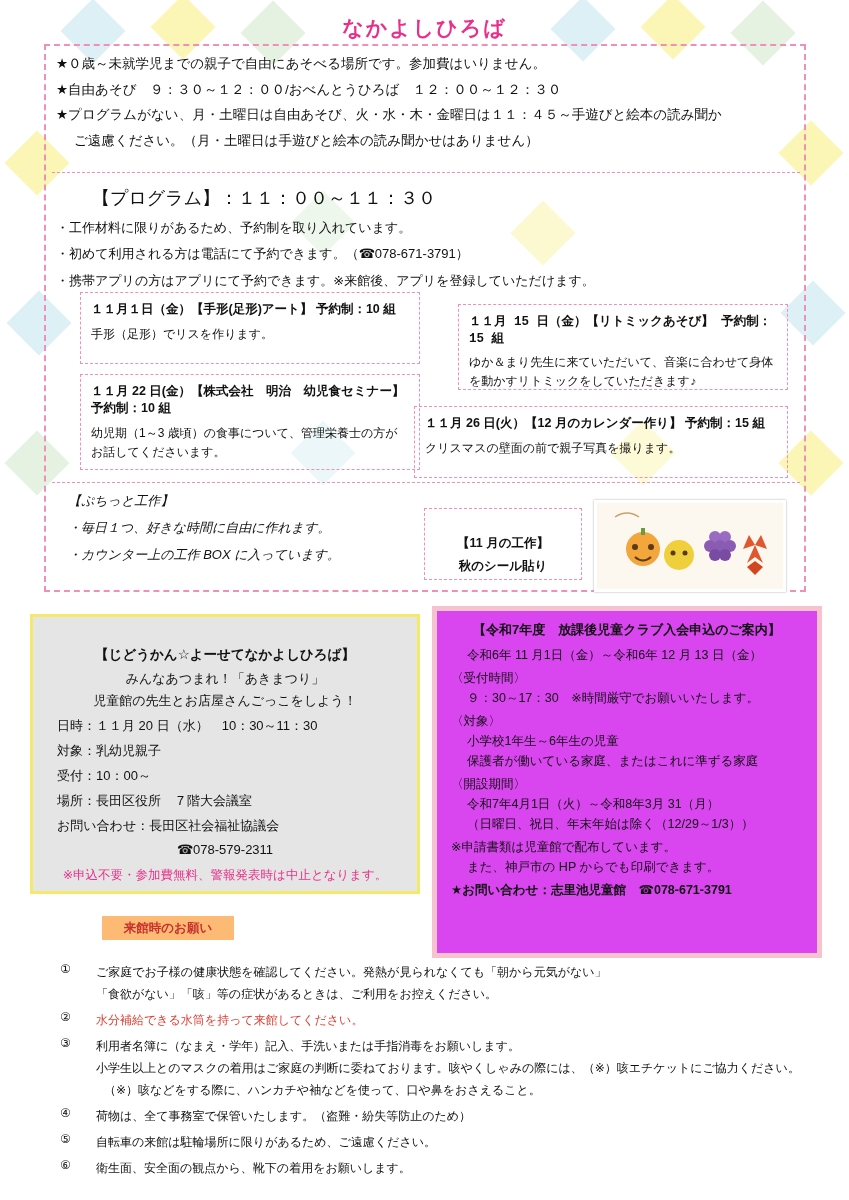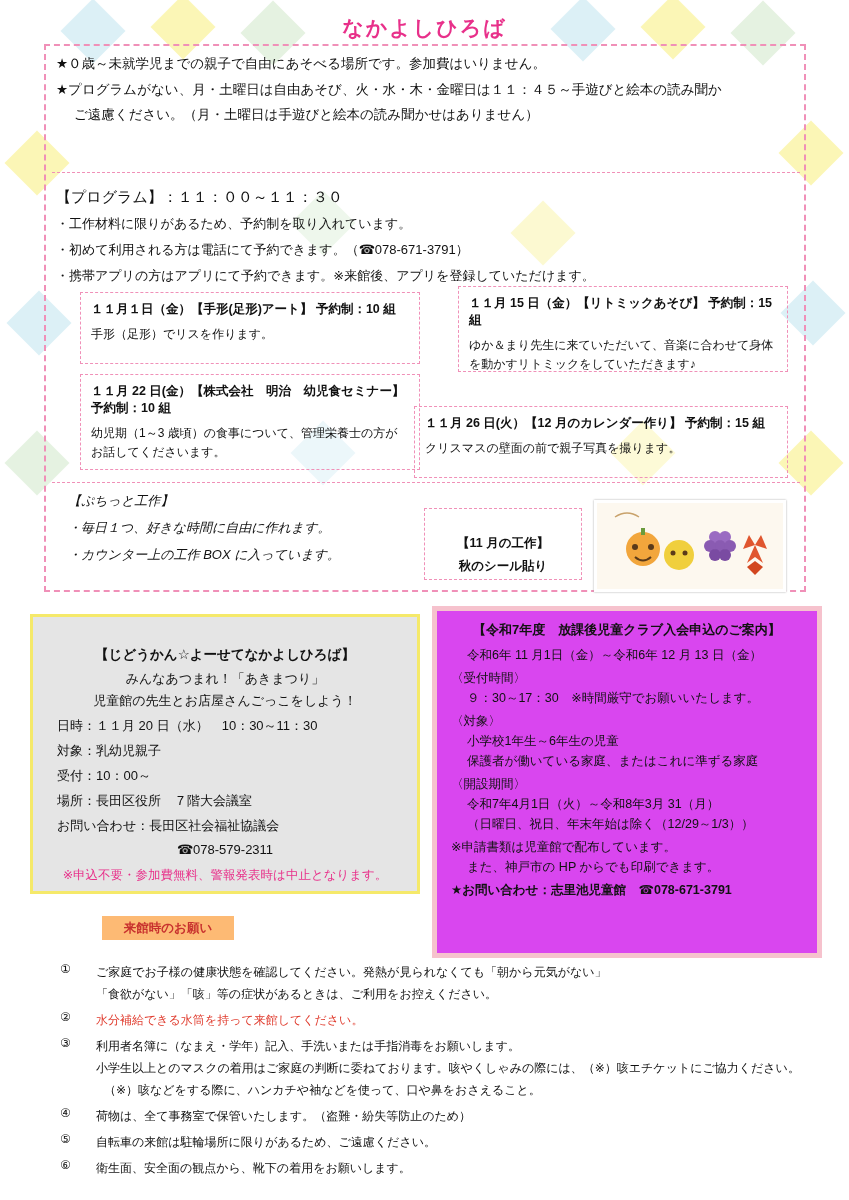--- a/index.html
+++ b/index.html
@@ -34,31 +34,31 @@
   }
   .topsec{position:absolute;left:56px;top:54px;width:740px;}
   .topsec p{margin:0 0 6px 0;line-height:1.45;font-size:13.5px;}
 
   .divider{
     position:absolute;left:52px;width:748px;border-top:1px dashed #f090b8;height:0;
   }
 
   .prog{position:absolute;left:56px;top:186px;width:740px;}
   .prog p{margin:0 0 8px 0;font-size:13px;line-height:1.4;}
-  .prog .hd{font-size:15px;}
+  .prog .hd{font-size:18px;margin-left:36px;}
 
   
   .ebox{
     position:absolute;border:1.5px dashed #f090b8;box-sizing:border-box;padding:8px 10px;
   }
   .ebox .eh{font-weight:bold;font-size:12.5px;color:#111;margin-bottom:7px;}
   .ebox .eb{font-size:12px;line-height:1.6;}
 
   #ev1{left:80px;top:292px;width:340px;height:72px;}
-  #ev2{left:458px;top:286px;width:330px;height:86px;}
+  #ev2{left:458px;top:304px;width:330px;height:86px;font-family:Liberation Mono, monospace;}
   #ev3{left:80px;top:374px;width:340px;height:96px;}
   #ev4{left:414px;top:406px;width:374px;height:72px;}
 
   .puchi{position:absolute;left:68px;top:492px;width:420px;font-style:italic;}
   .puchi p{margin:0 0 9px 0;font-size:13px;line-height:1.4;}
 
   .craftbox{
     position:absolute;left:424px;top:508px;width:158px;height:72px;
     border:1.5px dashed #f090b8;box-sizing:border-box;
     display:flex;flex-direction:column;align-items:center;justify-content:flex-end;
@@ -128,20 +128,21 @@
   <div class="diamond d-y" style="left:520px;top:210px;opacity:.35;"></div>
   <div class="diamond d-b" style="left:300px;top:430px;opacity:.3;"></div>
   <div class="diamond d-y" style="left:620px;top:430px;opacity:.3;"></div>
 
   <div class="title">なかよしひろば</div>
 
   <div class="mainbox"></div>
 
   <div class="topsec">
     <p>★０歳～未就学児までの親子で自由にあそべる場所です。参加費はいりません。</p>
+    <p>★自由あそび　９：３０～１２：００/おべんとうひろば　１２：００～１２：３０</p>
     <p>★プログラムがない、月・土曜日は自由あそび、火・水・木・金曜日は１１：４５～手遊びと絵本の読み聞か</p>
     <p style="margin-left:18px">ご遠慮ください。（月・土曜日は手遊びと絵本の読み聞かせはありません）</p>
   </div>
 
   <div class="divider" style="top:172px;"></div>
 
   <div class="prog">
     <p class="hd">【プログラム】：１１：００～１１：３０</p>
     <p>・工作材料に限りがあるため、予約制を取り入れています。</p>
     <p>・初めて利用される方は電話にて予約できます。（☎078-671-3791）</p>

